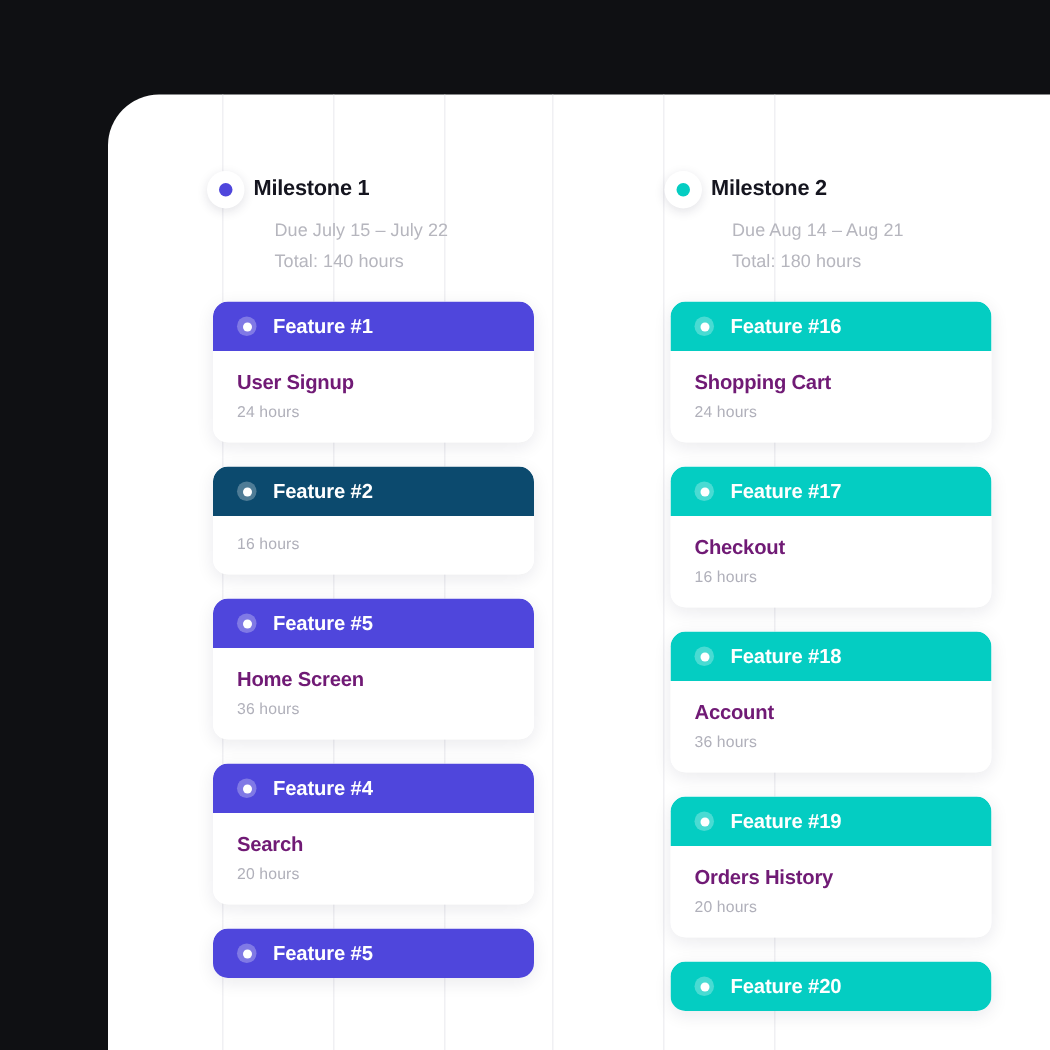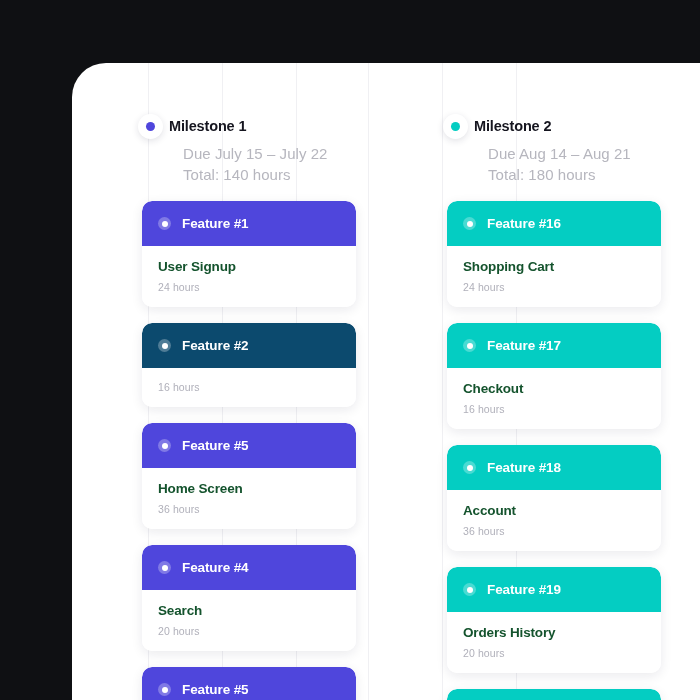--- a/index.html
+++ b/index.html
@@ -89,40 +89,40 @@
   }
   .ms-title {
     font-size: 14.5px;
     font-weight: bold;
     color: #15151f;
     letter-spacing: -0.15px;
     line-height: 24px;
     margin: 0 0 5px 0;
   }
   .ms-sub {
-    font-size: 15px;
+    font-size: 12px;
     color: #b6b6be;
     line-height: 21px;
     letter-spacing: 0.05px;
     margin: 0;
     padding-left: 14px;
   }
 
   
   .card {
     width: 214px;
     margin-left: 4px;
     margin-bottom: 16px;
     border-radius: 10px;
     background: #ffffff;
     box-shadow: 0 3px 12px rgba(26, 26, 54, 0.09);
     overflow: hidden;
   }
   .card-header {
-    height: 45px;
+    height: 33px;
     display: flex;
     align-items: center;
     padding-left: 16px;
     border-radius: 10px 10px 0 0;
   }
   .card-header .bullet {
     width: 13px;
     height: 13px;
     border-radius: 50%;
     background: rgba(255, 255, 255, 0.28);
@@ -145,21 +145,21 @@
     color: #ffffff;
     letter-spacing: -0.1px;
   }
   .card-body {
     padding: 13px 16px 14px 16px;
     background: #ffffff;
   }
   .card-title {
     font-size: 13.5px;
     font-weight: bold;
-    color: #14532d;
+    color: #701a75;
     letter-spacing: -0.15px;
     margin: 0 0 7px 0;
   }
   .card-hours {
     font-size: 10.5px;
     color: #b0b0ba;
     letter-spacing: 0.1px;
     margin: 0;
   }
 </style>

